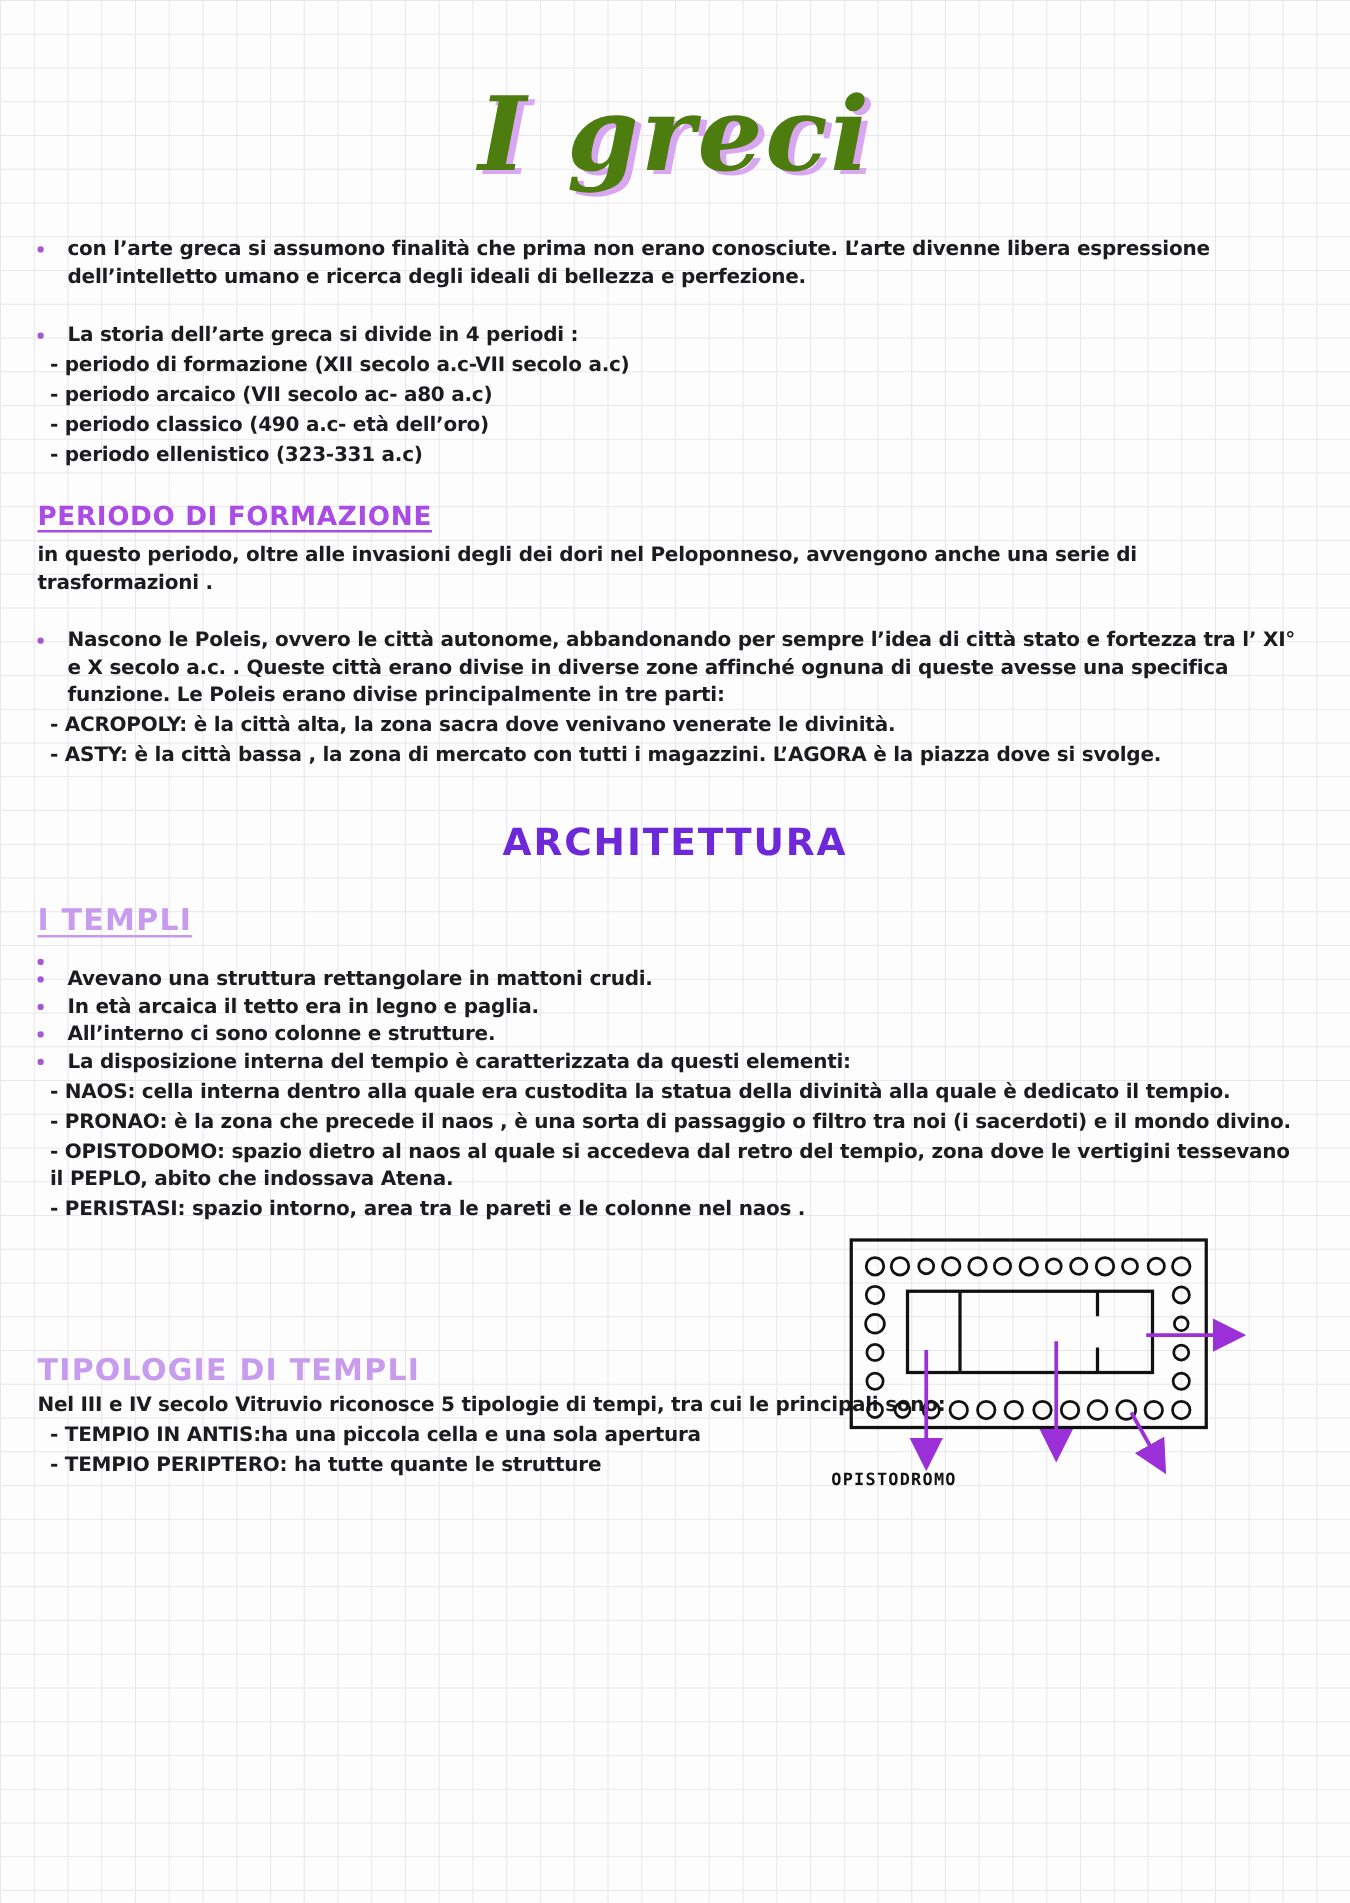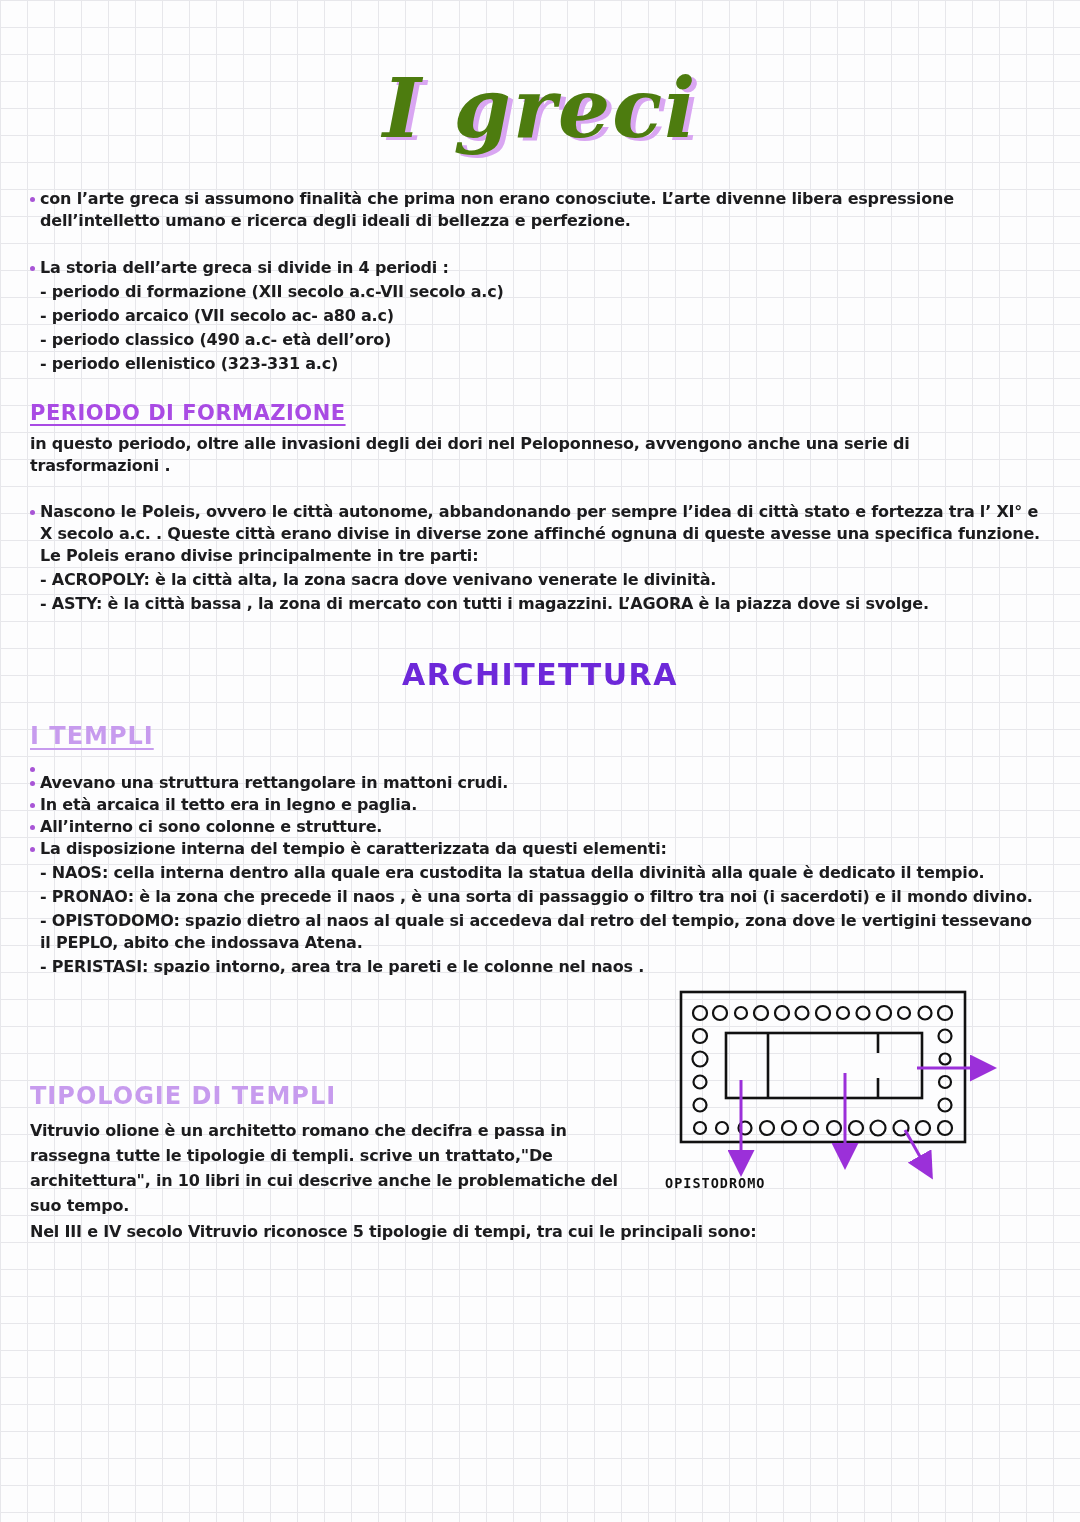--- a/index.html
+++ b/index.html
@@ -22,21 +22,21 @@
     font-family:"DejaVu Serif", serif;
     font-style:italic;
     font-weight:bold;
     font-size:82px;
     line-height:1.3;
     color:#4d7c0f;
     text-shadow:5px 3px 0 #d9a6f2;
     letter-spacing:2px;
   }
   p, .line{font-size:16px;font-weight:bold;line-height:22px;letter-spacing:-0.2px;margin:0;}
-  .bullet-row{display:flex;align-items:flex-start;margin-top:0;}
+  .bullet-row{display:flex;align-items:flex-start;margin-top:0;gap:14px;}
   .bullet-dot{flex:0 0 auto;width:5px;height:5px;border-radius:50%;background:#a855d6;margin:9px 5px 0 0;}
   .indent{padding-left:10px;}
   .mt-line{margin-top:2px;}
   h2{margin:0;font-weight:bold;letter-spacing:0.5px;}
   .h-bright{color:#a94be4;font-size:21px;text-decoration:underline;text-decoration-thickness:2px;text-underline-offset:4px;}
   .h-arch{color:#6d28d9;font-size:30px;text-align:center;letter-spacing:1.5px;}
   .h-light{color:#c79bee;font-size:24px;text-decoration:underline;text-decoration-thickness:2px;text-underline-offset:4px;letter-spacing:1px;}
   .h-light-nound{color:#c79bee;font-size:24px;letter-spacing:1px;text-decoration:none;}
   .narrow{max-width:600px;}
   .diagram-wrap{position:absolute;left:655px;top:985px;width:410px;height:215px;}
@@ -103,22 +103,25 @@
     </div>
   </div>
   <div class="indent">
     <p class="line mt-line">- NAOS: cella interna dentro alla quale era custodita la statua della divinità alla quale è dedicato il tempio.</p>
     <p class="line mt-line">- PRONAO: è la zona che precede il naos , è una sorta di passaggio o filtro tra noi (i sacerdoti) e il mondo divino.</p>
     <p class="line mt-line" style="max-width:1000px;">- OPISTODOMO: spazio dietro al naos al quale si accedeva dal retro del tempio, zona dove le vertigini tessevano il PEPLO, abito che indossava Atena.</p>
     <p class="line mt-line" style="max-width:640px;">- PERISTASI: spazio intorno, area tra le pareti e le colonne nel naos .</p>
   </div>
 
   <h2 class="h-light-nound" style="margin-top:104px;">TIPOLOGIE DI TEMPLI</h2>
-  <p class="narrow" style="margin-top:8px;line-height:25px;">Vitruvio olione è un architetto romano che decifra e passa in rassegna tutte le tipologie  di templi. scrive un trattato,"De architettura", in 10 libri in cui descrive anche le problematiche del suo tempo.</p>
   <p class="line" style="margin-top:3px;">Nel III e IV secolo Vitruvio riconosce 5 tipologie di tempi, tra cui le principali sono:</p>
+  <div class="indent">
+    <p class="line mt-line">- TEMPIO IN ANTIS:ha una piccola cella e una sola apertura</p>
+    <p class="line mt-line">- TEMPIO PERIPTERO: ha tutte quante le strutture</p>
+  </div>
 
 </div>
 
 <div class="diagram-wrap">
   <svg width="410" height="215" viewBox="0 0 410 215" xmlns="http://www.w3.org/2000/svg">
     <defs>
       <marker id="ah" markerWidth="9" markerHeight="9" refX="5" refY="4.5" orient="auto">
         <path d="M0,0 L9,4.5 L0,9 z" fill="#9b30d9"></path>
       </marker>
     </defs>

